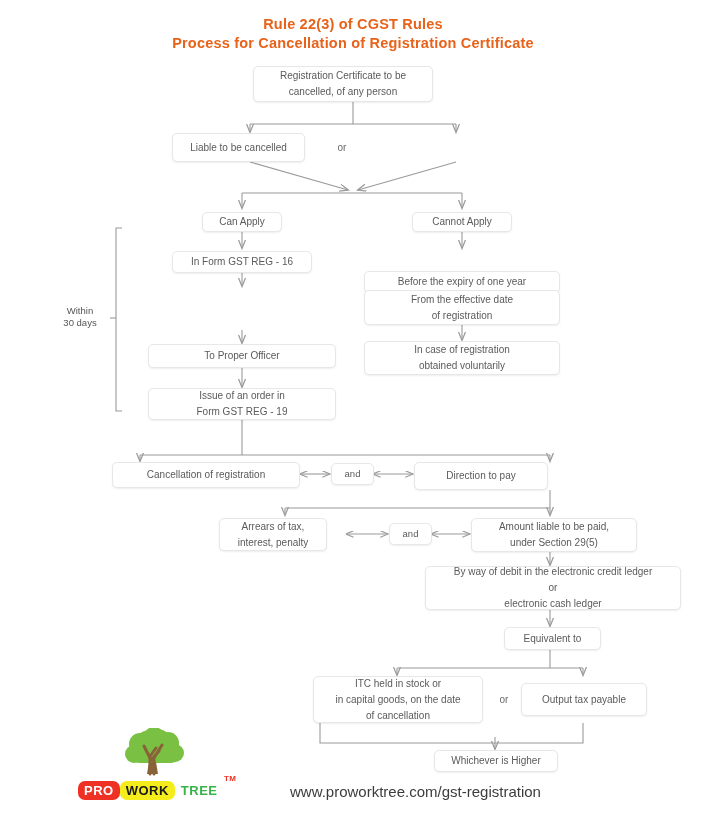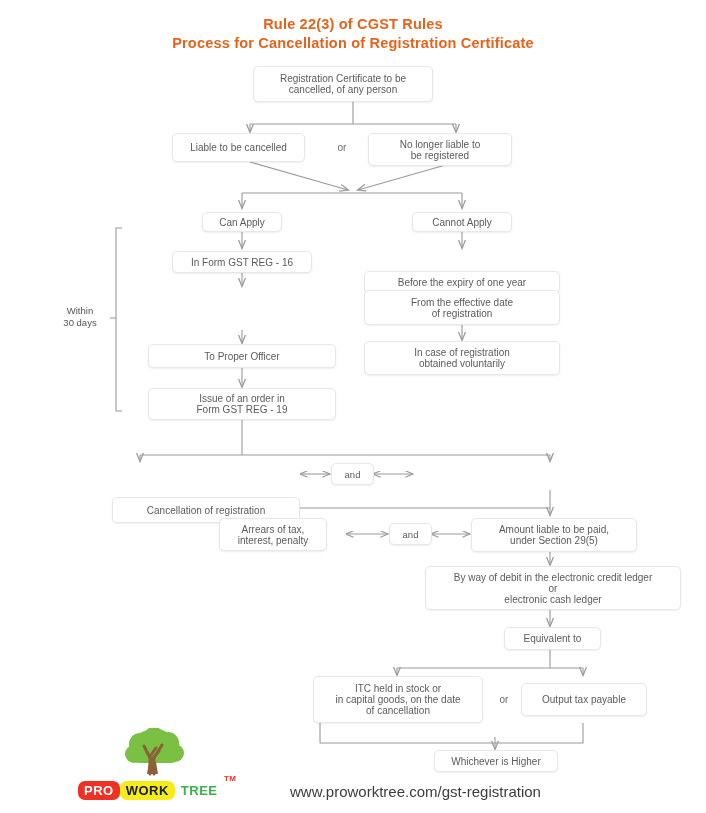--- a/index.html
+++ b/index.html
@@ -45,21 +45,21 @@
     background: #ffffff;
     border: 1px solid #e7e7e7;
     border-radius: 5px;
     box-shadow: 0 1px 2px rgba(0,0,0,0.07);
     display: flex;
     align-items: center;
     justify-content: flex-end;
     text-align: center;
     color: #5a5a5a;
     font-size: 10px;
-    line-height: 11px;
+    line-height: 16px;
     font-family: "Liberation Sans", sans-serif;
     padding: 8px 4px;
     z-index: 2;
   }
   .node span { display: block; width: 100%; }
   .small-node { font-size: 9.5px; }
 
   .plain-label {
     position: absolute;
     color: #6a6a6a;
@@ -208,23 +208,20 @@
   </div>
 
   <div class="node" style="left:172px; top:133px; width:133px; height:29px;">
     <span>Liable to be cancelled</span>
   </div>
 
   <div class="plain-label" style="left:330px; top:141px; width:24px;">
     <span>or</span>
   </div>
 
-  <div class="node" style="left:368px; top:133px; width:144px; height:33px;">
-    <span>No longer liable to<br>be registered</span>
-  </div>
 
   <div class="node" style="left:202px; top:212px; width:80px; height:20px;">
     <span>Can Apply</span>
   </div>
 
   <div class="node" style="left:412px; top:212px; width:100px; height:20px;">
     <span>Cannot Apply</span>
   </div>
 
   <div class="node" style="left:172px; top:251px; width:140px; height:22px;">
@@ -249,28 +246,31 @@
   </div>
 
   <div class="node" style="left:148px; top:388px; width:188px; height:32px;">
     <span>Issue of an order in<br>Form GST REG - 19</span>
   </div>
 
   <div class="bracket-label" style="left:52px; top:305px; width:56px;">
     <span>Within<br>30 days</span>
   </div>
 
-  <div class="node" style="left:112px; top:462px; width:188px; height:26px;margin-top:35px;">
+  <div class="node" style="left:112px; top:462px; width:188px; height:26px;">
     <span>Cancellation of registration</span>
   </div>
 
   <div class="node small-node" style="left:331px; top:463px; width:43px; height:22px;">
     <span>and</span>
   </div>
 
+  <div class="node" style="left:414px; top:462px; width:134px; height:28px;">
+    <span>Direction to pay</span>
+  </div>
 
   <div class="node" style="left:219px; top:518px; width:108px; height:33px;">
     <span>Arrears of tax,<br>interest, penalty</span>
   </div>
 
   <div class="node small-node" style="left:389px; top:523px; width:43px; height:22px;">
     <span>and</span>
   </div>
 
   <div class="node" style="left:471px; top:518px; width:166px; height:34px;">

